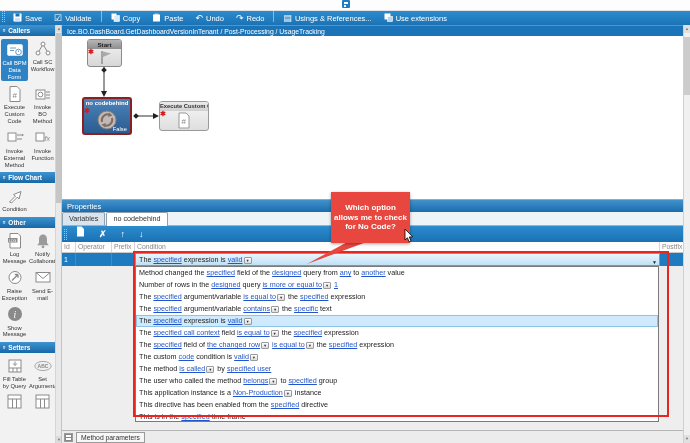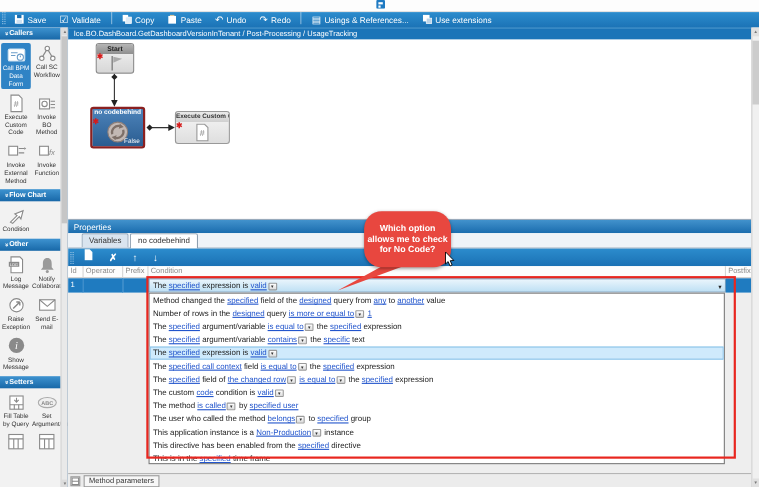--- a/index.html
+++ b/index.html
@@ -54,21 +54,21 @@
     border:2px solid #8a2020;color:#fff;}
   .n-cond .hd{color:#fff;font-size:6px;}
   .n-cond .false{position:absolute;right:3px;bottom:1px;font-size:5.8px;color:#fff;}
   .n-exec{left:97px;top:65px;width:50px;height:30px;background:linear-gradient(#f6f6f6,#dedede);border:1px solid #999;}
   .n-exec .hd{background:linear-gradient(#ececec,#cfcfcf);color:#333;font-size:5.8px;}
 
   
   .props-header{position:absolute;left:62px;top:199px;width:621px;height:13px;
     background:linear-gradient(#4292cc,#1a6cae);color:#fff;font-size:7.5px;line-height:13px;padding-left:5px;border-top:1px solid #9ab;}
   .tabs-bar{position:absolute;left:62px;top:212px;width:621px;height:14px;background:#eef3f8;border-bottom:1px solid #9fb0c0;
-    display:flex;align-items:flex-end;padding-left:12px;}
+    display:flex;align-items:flex-end;padding-left:0;}
   .tab{font-size:7.2px;padding:1px 6px 2px;border:1px solid #8fa0b0;border-bottom:none;background:#d9e4ef;color:#333;
     margin-right:1px;border-radius:2px 2px 0 0;}
   .tab.active{background:#fff;position:relative;top:1px;padding-bottom:3px;}
   .props-toolbar{position:absolute;left:62px;top:226px;width:621px;height:16px;
     background:linear-gradient(#2c8ccd,#1a71b4);display:flex;align-items:center;color:#fff;}
   .ptb-icon{padding:0 7px;font-size:9px;font-weight:bold;line-height:16px;}
 
   .grid-header{position:absolute;left:62px;top:242px;width:621px;height:11px;background:#fdfdfd;
     display:flex;font-size:6.8px;color:#8a8a8a;border-bottom:1px solid #c8c8c8;}
   .gh-cell{border-right:1px solid #d5d5d5;padding:1px 0 0 2px;overflow:hidden;white-space:nowrap;}
@@ -85,21 +85,21 @@
     border:1px solid #7a7a7a;z-index:30;overflow:hidden;}
   .dd-item{height:12px;line-height:12px;font-size:7.2px;padding-left:3px;white-space:nowrap;overflow:hidden;color:#222;}
   .dd-item.highlighted{background:#cfeafc;outline:1px solid #8cc3e8;outline-offset:-1px;}
   .lnk{color:#2255cc;text-decoration:underline;}
   .cmark{display:inline-block;width:8px;height:7px;border:1px solid #9a9a9a;background:linear-gradient(#fff,#dcdcdc);
     font-size:4.5px;line-height:6px;text-align:center;color:#333;vertical-align:middle;margin:0 1px;border-radius:1px;}
 
   .red-rect{position:absolute;left:133px;top:251px;width:536px;height:166px;border:2px solid #e8261f;z-index:40;pointer-events:none;}
 
   
-  .callout{position:absolute;left:331px;top:192px;width:79px;height:51px;background:#e8473f;border-radius:16px;
+  .callout{position:absolute;left:331px;top:192px;width:79px;height:51px;background:#e8473f;border-radius:0;
     color:#fff;font-weight:bold;font-size:8px;line-height:1.2;text-align:center;display:flex;align-items:center;
     justify-content:center;padding:2px 3px;z-index:59;box-shadow:0 1px 3px rgba(0,0,0,.35);}
   .callout-tail{position:absolute;left:300px;top:238px;z-index:58;}
 
   .cursor{position:absolute;left:404px;top:229px;z-index:70;}
 
   
   .bottom-bar{position:absolute;left:62px;top:430px;width:621px;height:13px;background:#ececec;border-top:1px solid #b5b5b5;
     display:flex;align-items:center;gap:3px;padding-left:2px;}
   .split-box{width:9px;height:9px;border:1px solid #9a9a9a;background:#dcdcdc;display:flex;align-items:center;justify-content:center;}

